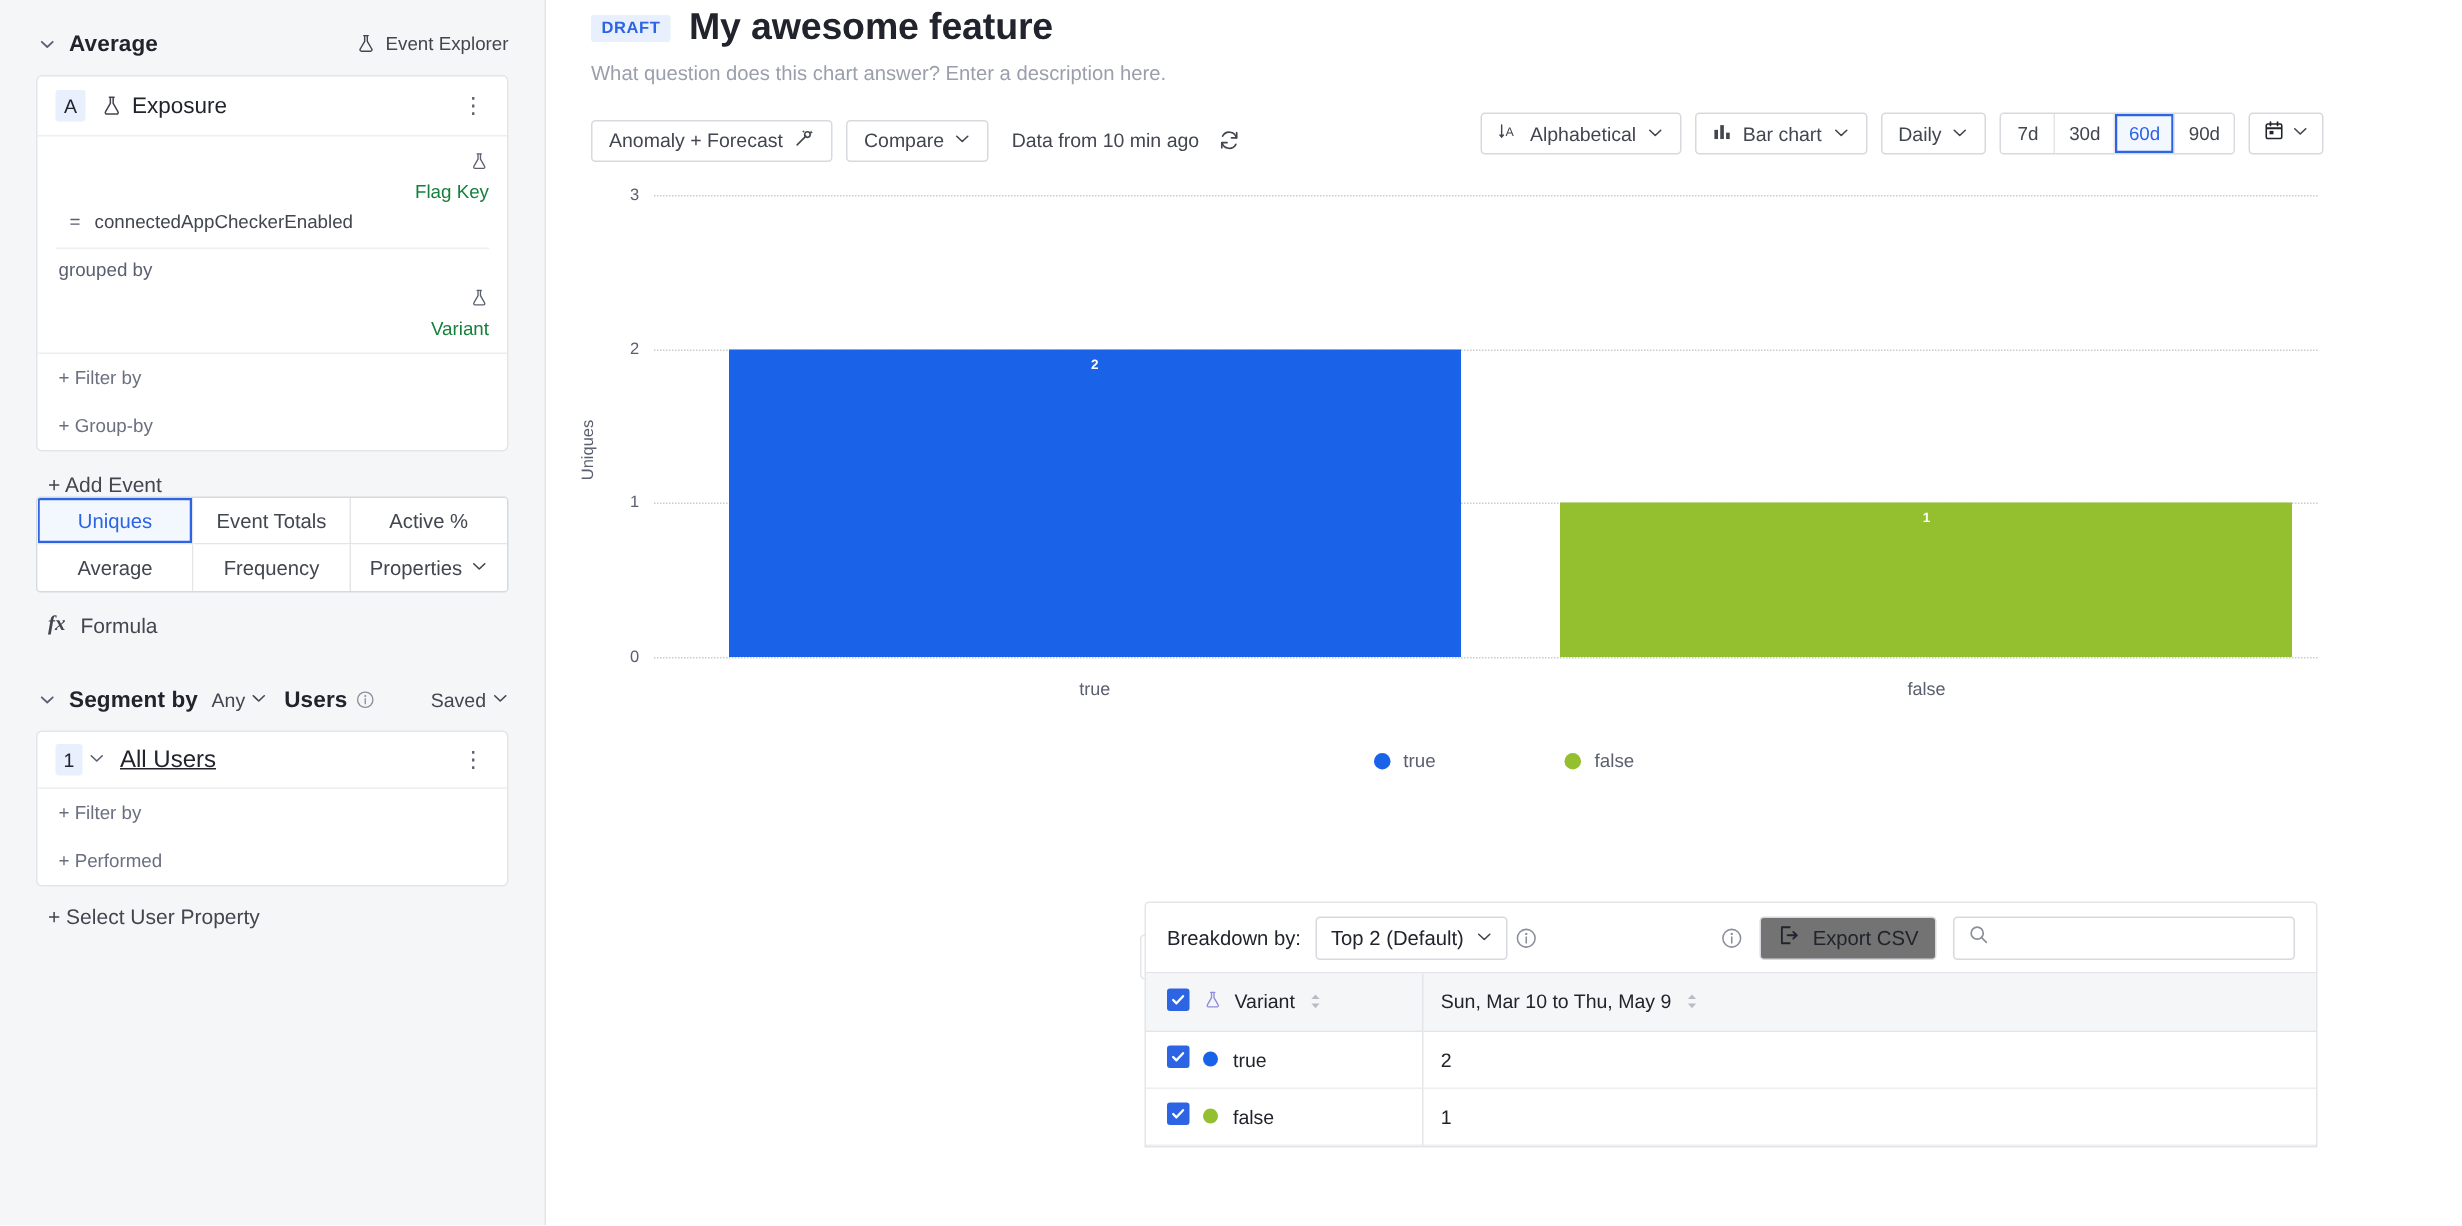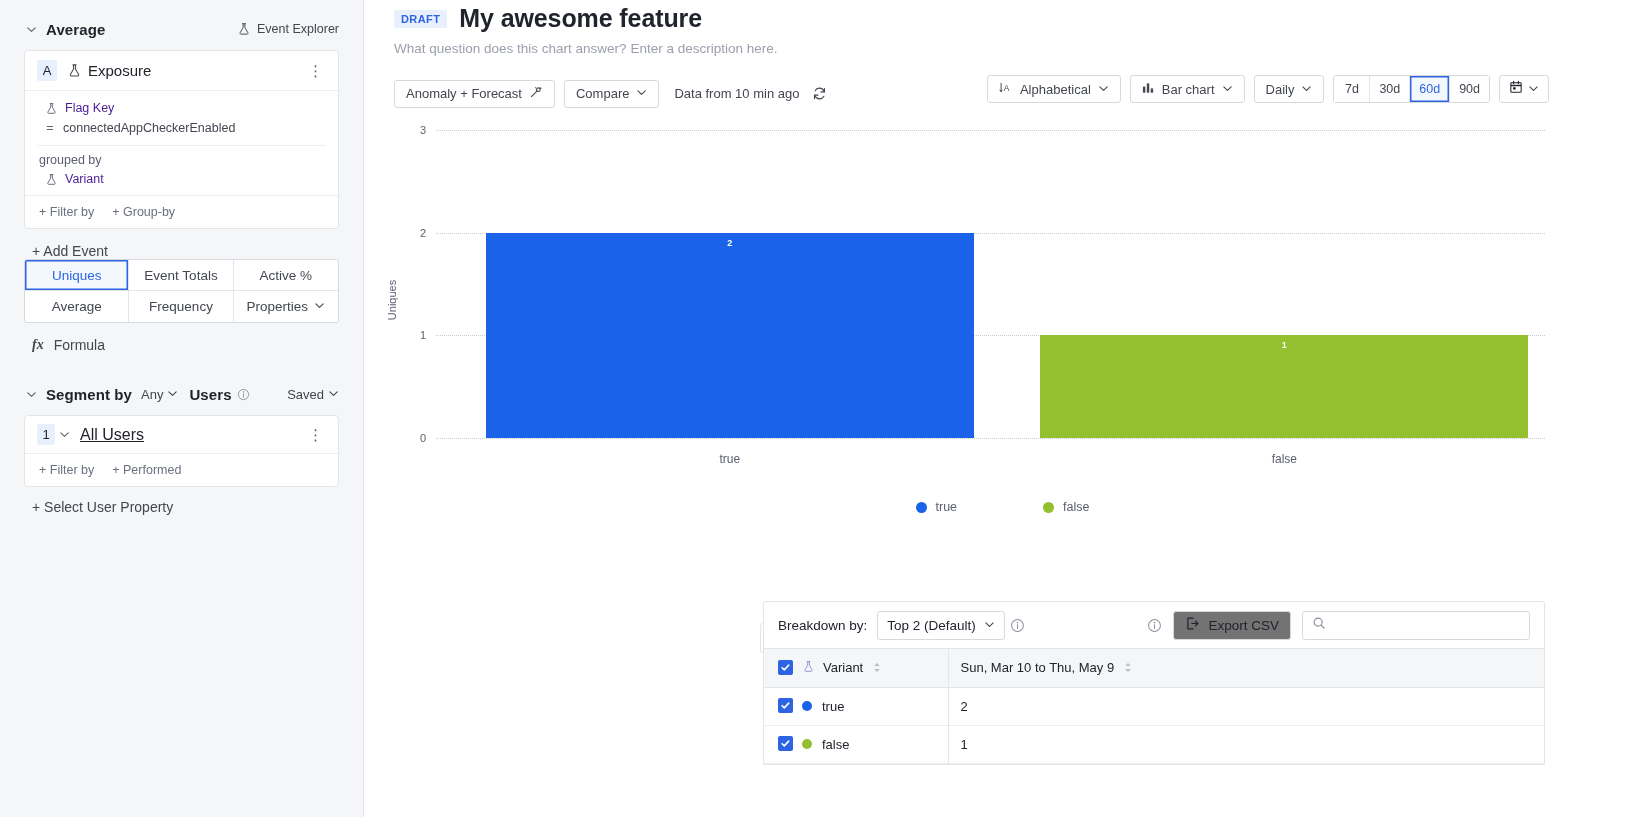--- a/index.html
+++ b/index.html
@@ -72,32 +72,32 @@
   .card-title {
     font-size: 15px; color: #21242c; margin-left: 6px;
   }
   .kebab {
     margin-left: auto; color: #5b6070; font-size: 15px; line-height: 1;
     letter-spacing: 0; padding: 0 3px; cursor: pointer;
   }
   .card-body { padding: 7px 12px 6px 12px; border-bottom: 1px solid #eceef0; }
   .prop-line {
     display: flex; align-items: flex-end; gap: 7px;
-    font-size: 12.5px; color: #4c1d95; padding: 3px 0 3px 8px;
+    font-size: 12.5px; color: #15803d; padding: 3px 0 3px 8px; flex-direction: column;
   }
   .eq-line {
     display: flex; align-items: center;
     font-size: 12.5px; color: #42464f; padding: 3px 0 4px 0;
   }
   .eq-sym { width: 26px; text-align: center; color: #5b6070; }
   .groupedby-sep { border-top: 1px solid #eceef0; margin: 6px 0 0 0; }
   .grouped-label { font-size: 12.5px; color: #5b6070; padding: 7px 0 2px 2px; }
   .card-foot {
     display: flex; gap: 18px; padding: 9px 14px;
-    font-size: 12.5px; color: #6b7080;
+    font-size: 12.5px; color: #6b7080; flex-direction: column;
   }
   .card-foot span { cursor: pointer; }
   .add-link {
     display: block; font-size: 14px; color: #42464f;
     padding: 14px 0 0 8px; cursor: pointer;
   }
 
   
   .seg-grid {
     display: grid;

